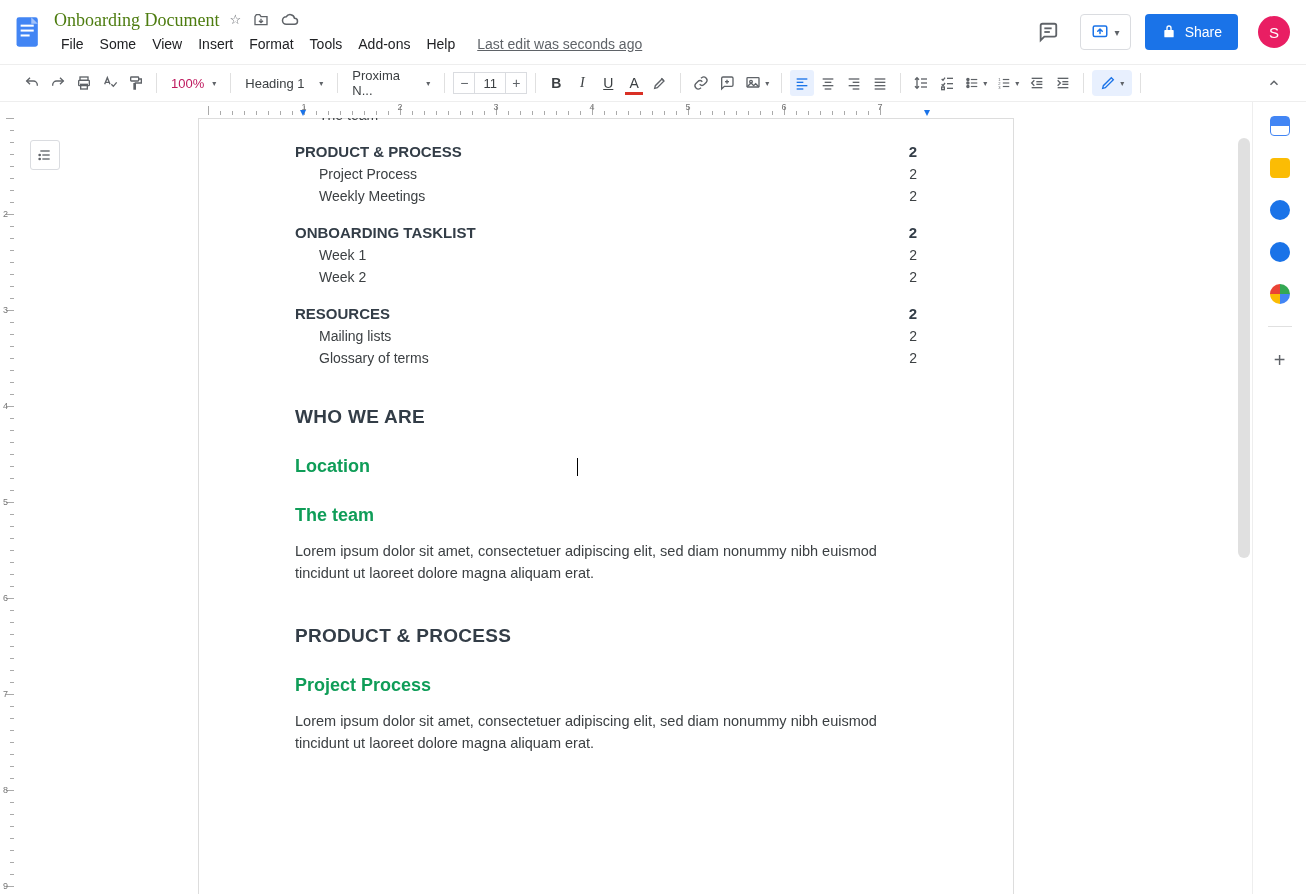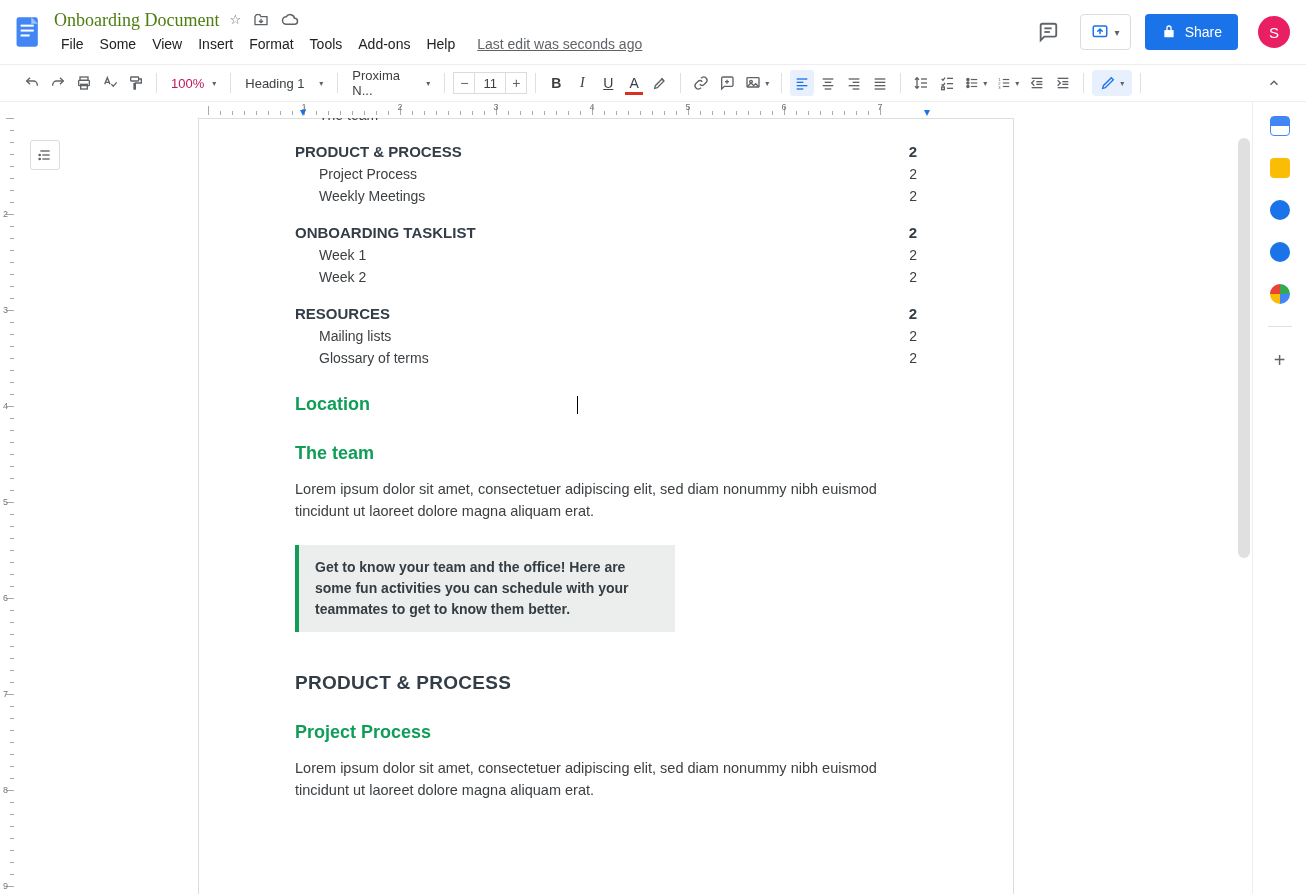--- a/index.html
+++ b/index.html
@@ -556,27 +556,27 @@
             <div class="toc-sub">
               <span>Mailing lists</span>
               <span>2</span>
             </div>
             <div class="toc-sub">
               <span>Glossary of terms</span>
               <span>2</span>
             </div>
           </div>
 
+        <div class="h1">WHO WE ARE</div>
         <div class="h2">
           <span>Location</span>
           <span style="display:inline-block;width:200px"></span><span class="text-cursor"></span>
         </div>
         <div class="h2">The team</div>
         <div class="body">Lorem ipsum dolor sit amet, consectetuer adipiscing elit, sed diam nonummy nibh euismod tincidunt ut laoreet dolore magna aliquam erat.</div>
-        <div class="callout">Get to know your team and the office! Here are some fun activities you can schedule with your teammates to get to know them better.</div>
         <div class="h1">PRODUCT &amp; PROCESS</div>
         <div class="h2">Project Process</div>
         <div class="body">Lorem ipsum dolor sit amet, consectetuer adipiscing elit, sed diam nonummy nibh euismod tincidunt ut laoreet dolore magna aliquam erat.</div>
       </div>
       <div class="scrollbar-fake"></div>
     </div>
   </div>
 
   <div class="sidepanel">
     <div class="sp-icon sp-cal"></div>

